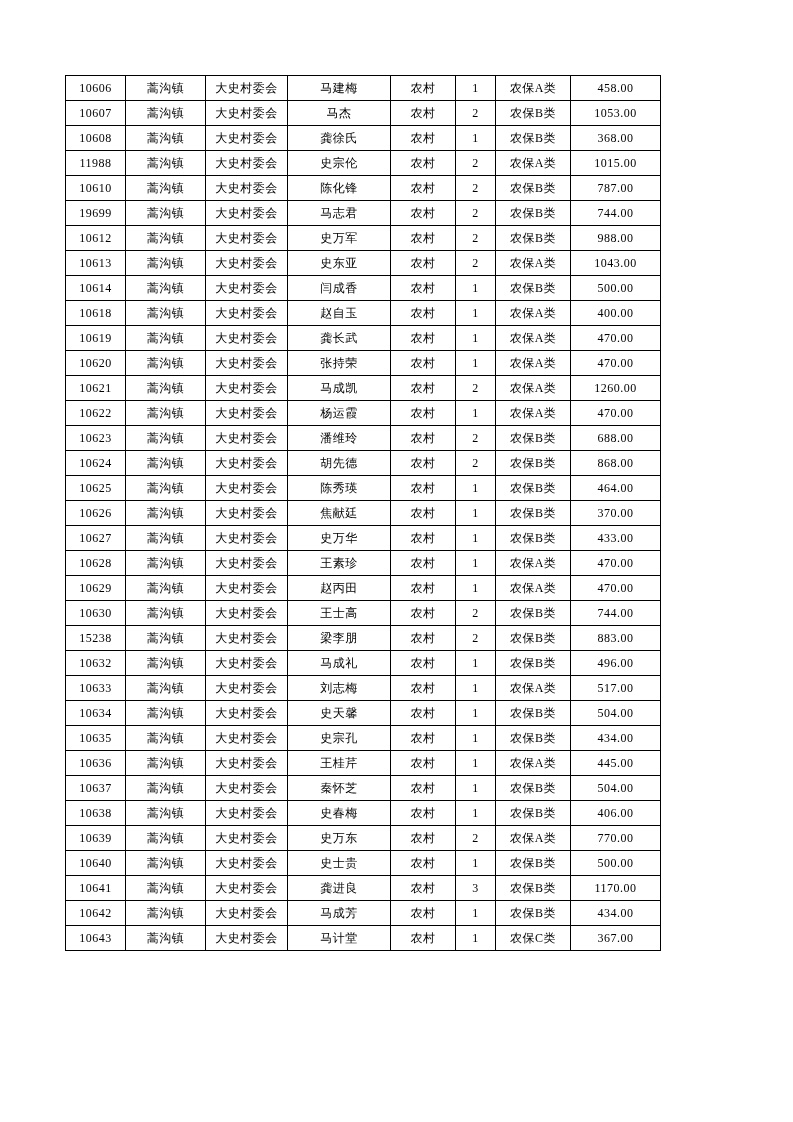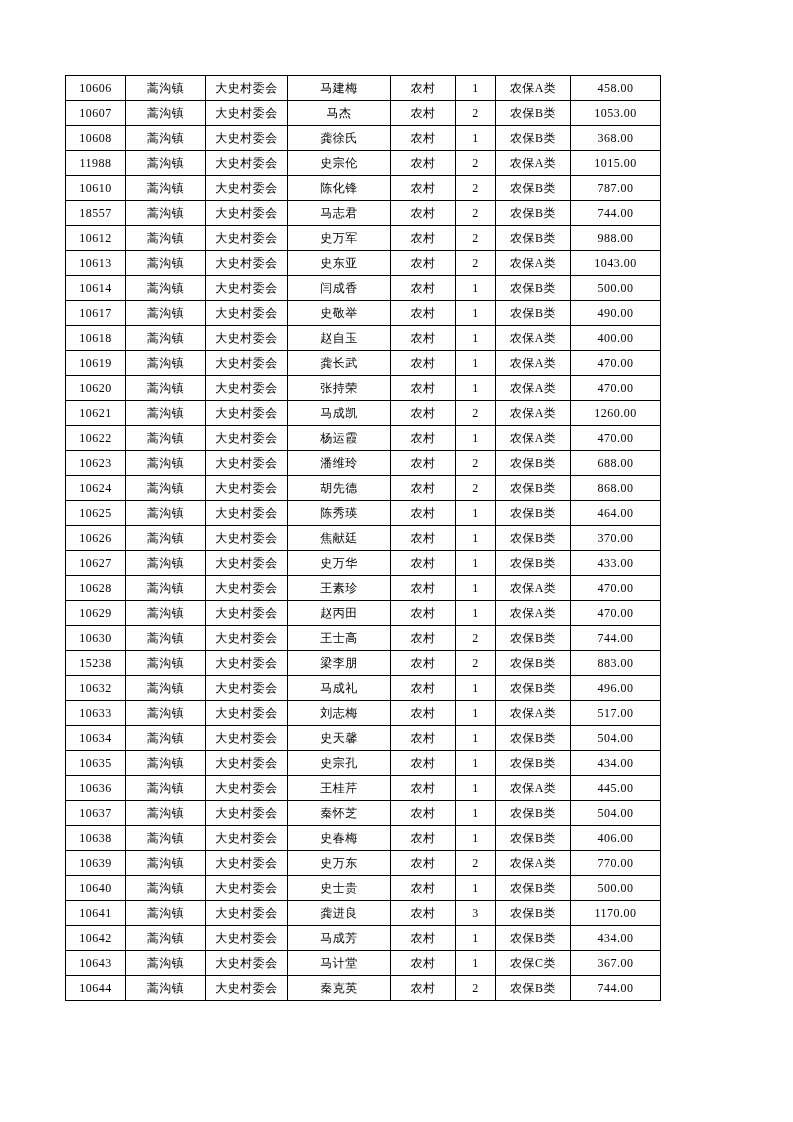--- a/index.html
+++ b/index.html
@@ -107,21 +107,21 @@
           <td>10610</td>
           <td>蒿沟镇</td>
           <td>大史村委会</td>
           <td>陈化锋</td>
           <td>农村</td>
           <td>2</td>
           <td>农保B类</td>
           <td>787.00</td>
         </tr>
         <tr>
-          <td>18557</td>
+          <td>19699</td>
           <td>蒿沟镇</td>
           <td>大史村委会</td>
           <td>马志君</td>
           <td>农村</td>
           <td>2</td>
           <td>农保B类</td>
           <td>744.00</td>
         </tr>
         <tr>
           <td>10612</td>
@@ -145,30 +145,20 @@
         </tr>
         <tr>
           <td>10614</td>
           <td>蒿沟镇</td>
           <td>大史村委会</td>
           <td>闫成香</td>
           <td>农村</td>
           <td>1</td>
           <td>农保B类</td>
           <td>500.00</td>
-        </tr>
-        <tr>
-          <td>10617</td>
-          <td>蒿沟镇</td>
-          <td>大史村委会</td>
-          <td>史敬举</td>
-          <td>农村</td>
-          <td>1</td>
-          <td>农保B类</td>
-          <td>490.00</td>
         </tr>
         <tr>
           <td>10618</td>
           <td>蒿沟镇</td>
           <td>大史村委会</td>
           <td>赵自玉</td>
           <td>农村</td>
           <td>1</td>
           <td>农保A类</td>
           <td>400.00</td>
@@ -415,26 +405,16 @@
         </tr>
         <tr>
           <td>10643</td>
           <td>蒿沟镇</td>
           <td>大史村委会</td>
           <td>马计堂</td>
           <td>农村</td>
           <td>1</td>
           <td>农保C类</td>
           <td>367.00</td>
-        </tr>
-        <tr>
-          <td>10644</td>
-          <td>蒿沟镇</td>
-          <td>大史村委会</td>
-          <td>秦克英</td>
-          <td>农村</td>
-          <td>2</td>
-          <td>农保B类</td>
-          <td>744.00</td>
         </tr>
       </tbody>
   </table>
 </div>
 
 </body></html>

